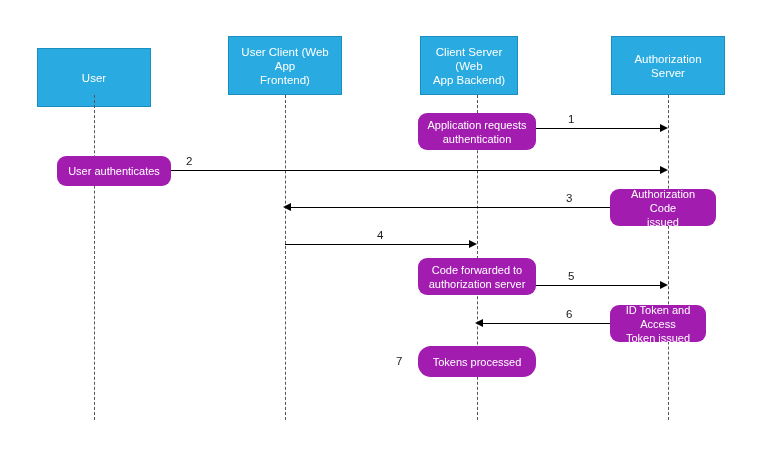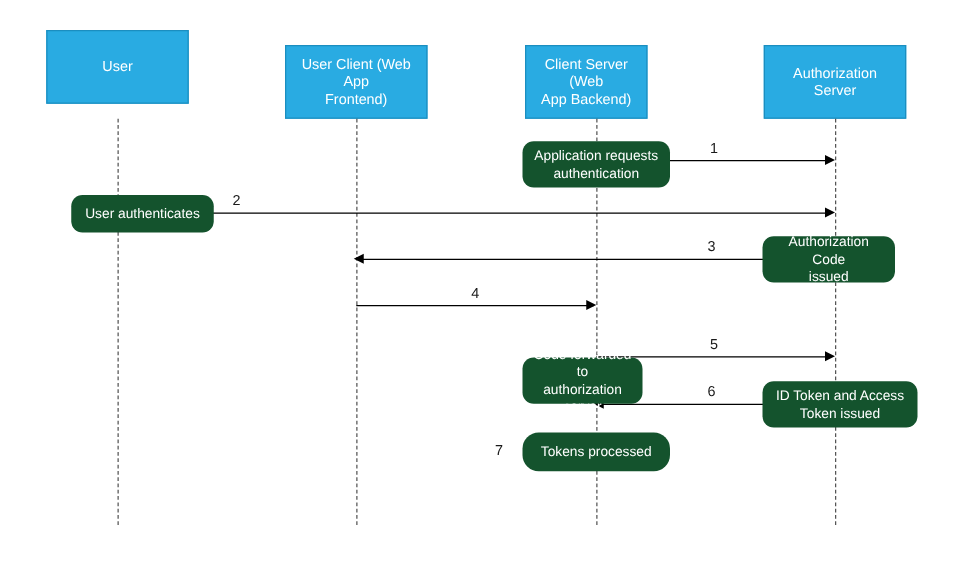--- a/index.html
+++ b/index.html
@@ -32,21 +32,21 @@
   .lifeline{
     position:absolute;
     width:0;
     border-left:1.6px dashed #555555;
   }
 
   
   .msgbox{
     position:absolute;
     box-sizing:border-box;
-    background:#14532d;
+    background:#a21caf;
     color:#ffffff;
     border-radius:9px;
     font-size:11px;
     line-height:14px;
     text-align:center;
     display:flex;
     align-items:center;
     justify-content:center;
     padding:3px 7px;
     white-space:pre-line;
@@ -71,21 +71,21 @@
     font-size:11.5px;
     color:#1a1a1a;
     z-index:3;
   }
 </style>
 </head>
 <body>
 
 <div id="diagram">
 
-  <div class="participant" style="left:37px;top:24px;width:114px;height:59px;">
+  <div class="participant" style="left:37px;top:48px;width:114px;height:59px;">
     <span>User</span>
   </div>
 
   <div class="participant" style="left:228px;top:36px;width:114px;height:59px;">
     <span>User Client (Web App
 Frontend)</span>
   </div>
 
   <div class="participant" style="left:420px;top:36px;width:98px;height:59px;align-items:center;">
     <span>Client Server (Web
@@ -118,25 +118,25 @@
   <div class="msgbox" style="left:610px;top:189px;width:106px;height:37px;">Authorization Code
 issued</div>
 
   <div class="arrow" style="left:285px;top:244px;width:190px;"></div>
   <div class="arrowhead right" style="left:469px;top:240px;"></div>
   <div class="seqnum" style="left:377px;top:229px;">4</div>
 
   <div class="arrow" style="left:477px;top:285px;width:183px;"></div>
   <div class="arrowhead right" style="left:660px;top:281px;"></div>
   <div class="seqnum" style="left:568px;top:270px;">5</div>
-  <div class="msgbox" style="left:418px;top:286px;width:96px;height:37px;">Code forwarded to
+  <div class="msgbox" style="left:418px;top:258px;width:118px;height:37px;">Code forwarded to
 authorization server</div>
 
   <div class="arrow" style="left:482px;top:323px;width:129px;"></div>
   <div class="arrowhead left" style="left:475px;top:319px;"></div>
   <div class="seqnum" style="left:566px;top:308px;">6</div>
-  <div class="msgbox" style="left:610px;top:305px;width:124px;height:37px;">ID Token and Access
+  <div class="msgbox" style="left:610px;top:305px;width:96px;height:37px;">ID Token and Access
 Token issued</div>
 
   <div class="seqnum" style="left:396px;top:355px;">7</div>
   <div class="msgbox" style="left:418px;top:346px;width:118px;height:31px;border-radius:13px;">Tokens processed</div>
 
 </div>
 
 </body></html>

